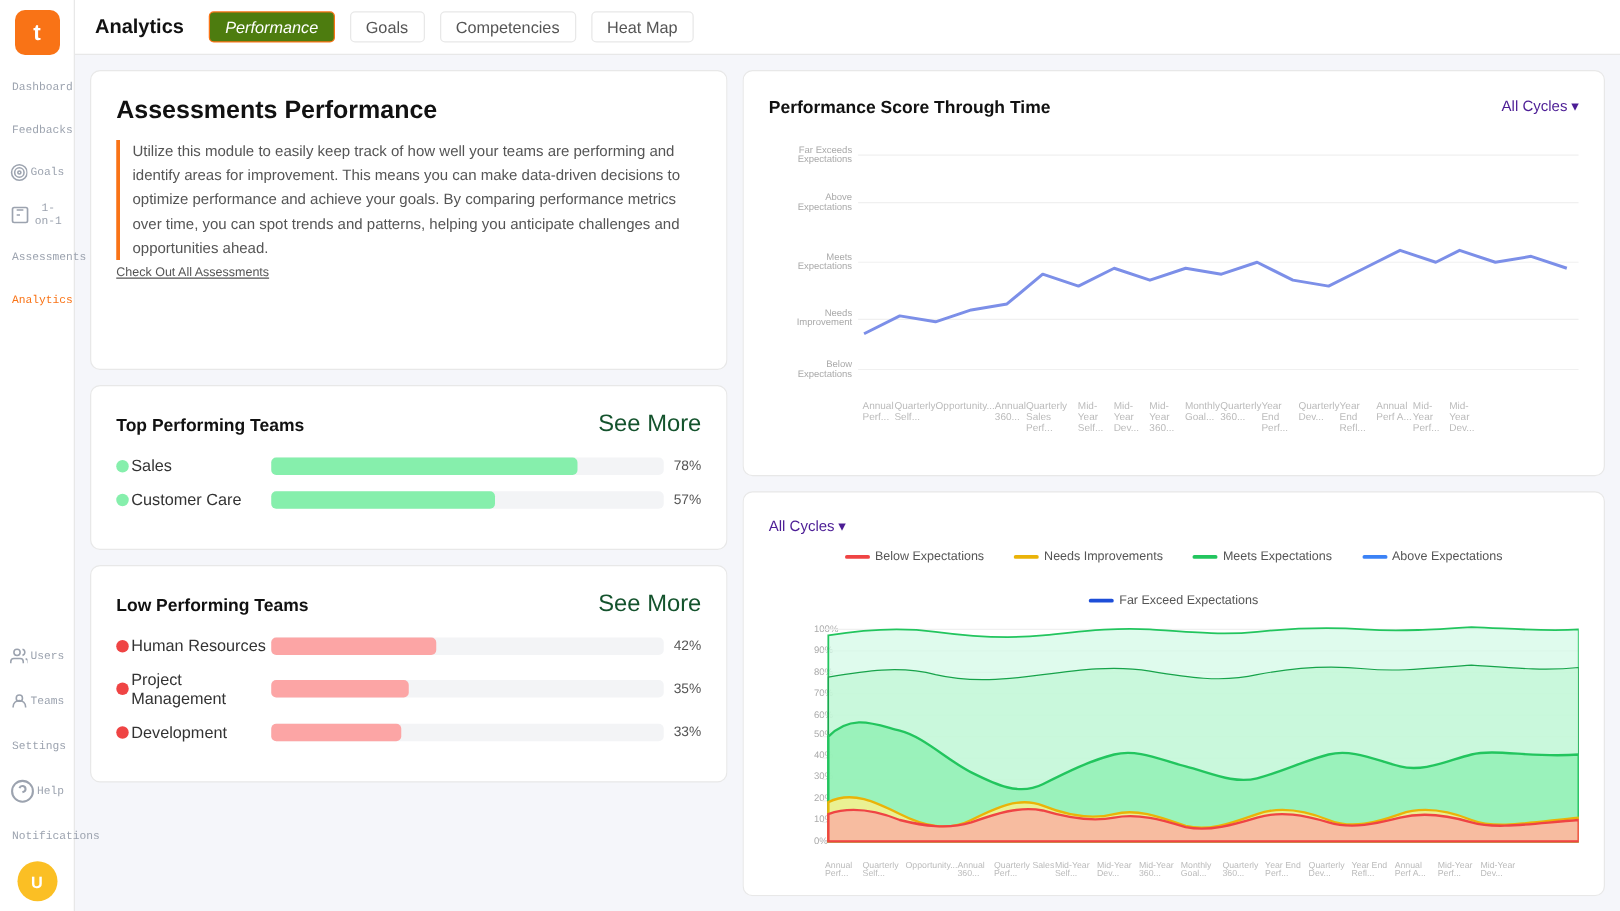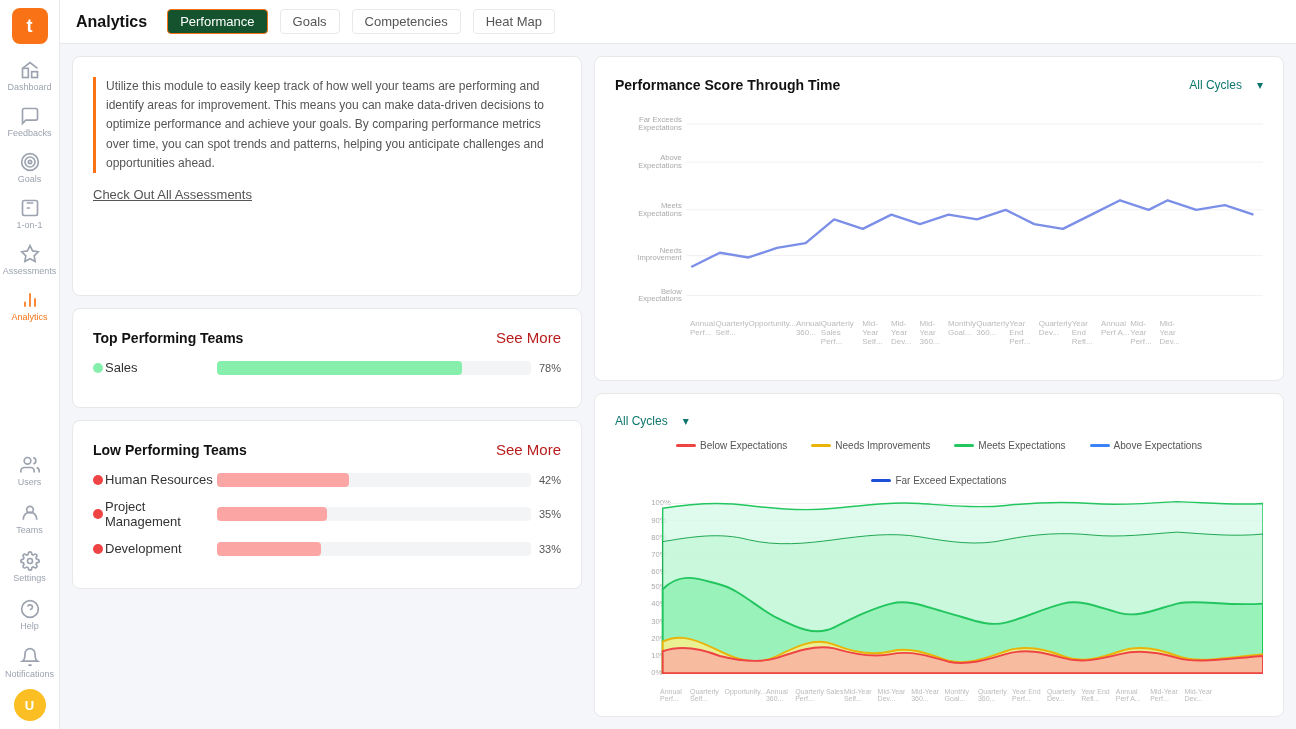--- a/index.html
+++ b/index.html
@@ -25,29 +25,30 @@
       display: flex;
       align-items: center;
       justify-content: center;
       margin-bottom: 8px;
       color: white;
       font-weight: bold;
       font-size: 18px;
     }
     .sidebar-item {
       display: flex;
-      flex-direction: column;
+      flex-direction: row;
       align-items: center;
       padding: 6px 4px;
       width: 52px;
       border-radius: 8px;
       cursor: pointer;
       color: #9ca3af;
       font-size: 10px;
       gap: 2px;
+      font-family: Liberation Mono, monospace;
     }
     .sidebar-item.active { color: #f97316; }
     .sidebar-item svg { width: 20px; height: 20px; }
     .sidebar-item-label { font-size: 9px; text-align: center; }
     .sidebar-bottom { margin-top: auto; display: flex; flex-direction: column; align-items: center; gap: 4px; }
     .avatar-small {
       width: 32px;
       height: 32px;
       border-radius: 50%;
       background: #d1d5db;
@@ -72,23 +73,24 @@
     .tab-btn {
       padding: 4px 12px;
       border-radius: 4px;
       border: 1px solid #e8e8e8;
       background: #fff;
       font-size: 13px;
       cursor: pointer;
       color: #555;
     }
     .tab-btn.active {
-      background: #14532d;
+      background: #4d7c0f;
       color: #fff;
       border-color: #f97316;
+      font-style: italic;
     }
 
     
     .content-area {
       flex: 1;
       display: flex;
       overflow: hidden;
       padding: 12px;
       gap: 12px;
     }
@@ -121,33 +123,32 @@
 
     
     .assessments-card { min-height: 240px; }
     .assessments-title { font-size: 20px; font-weight: 700; color: #111; margin-bottom: 12px; }
     .assessments-desc {
       font-size: 12px;
       color: #555;
       line-height: 1.6;
       border-left: 3px solid #f97316;
       padding-left: 10px;
-      margin-bottom: 12px;
-    }
-    .check-link { font-size: 13px; color: #555; text-decoration: underline; cursor: pointer; }
+    }
+    .check-link { font-size: 10px; color: #555; text-decoration: underline; cursor: pointer; }
 
     
     .section-header {
       display: flex;
       justify-content: space-between;
       align-items: center;
       margin-bottom: 14px;
     }
     .section-title { font-size: 14px; font-weight: 600; color: #111; }
-    .see-more { font-size: 15px; color: #b91c1c; cursor: pointer; }
+    .see-more { font-size: 19px; color: #14532d; cursor: pointer; }
 
     .team-row {
       display: flex;
       align-items: center;
       margin-bottom: 12px;
       gap: 2px;
     }
     .team-dot {
       width: 10px;
       height: 10px;
@@ -163,25 +164,25 @@
     .chart-card { flex: 1; min-height: 280px; }
     .chart-header {
       display: flex;
       justify-content: space-between;
       align-items: center;
       margin-bottom: 12px;
     }
     .chart-title { font-size: 14px; font-weight: 600; color: #111; }
     .cycles-btn {
       font-size: 12px;
-      color: #0f766e;
+      color: #4c1d95;
       cursor: pointer;
       display: flex;
       align-items: center;
-      gap: 15px;
+      gap: 3px;
     }
 
     
     .chart-svg { width: 100%; }
 
     
     .legend {
       display: flex;
       gap: 24px;
       flex-wrap: wrap;
@@ -299,40 +300,49 @@
     <button class="tab-btn">Goals</button>
     <button class="tab-btn">Competencies</button>
     <button class="tab-btn">Heat Map</button>
   </div>
 
   <div class="content-area">
 
     <div class="left-col">
 
       <div class="card assessments-card">
+        <div class="assessments-title">Assessments Performance</div>
         <div class="assessments-desc">Utilize this module to easily keep track of how well your teams are performing and identify areas for improvement. This means you can make data-driven decisions to optimize performance and achieve your goals. By comparing performance metrics over time, you can spot trends and patterns, helping you anticipate challenges and opportunities ahead.</div>
         <span class="check-link">Check Out All Assessments</span>
       </div>
 
       <div class="card">
         <div class="section-header">
           <span class="section-title">Top Performing Teams</span>
           <span class="see-more">See More</span>
         </div>
         <div id="top-teams">
     <div class="team-row">
       <div class="team-dot" style="background:#86efac"></div>
       <span class="team-name">Sales</span>
       <div class="bar-container">
         <div class="bar-fill" style="width:78%; background:#86efac;"></div>
       </div>
       <span class="bar-label">78%</span>
     </div>
 
 
+    <div class="team-row">
+      <div class="team-dot" style="background:#86efac"></div>
+      <span class="team-name">Customer Care</span>
+      <div class="bar-container">
+        <div class="bar-fill" style="width:57%; background:#86efac;"></div>
+      </div>
+      <span class="bar-label">57%</span>
+    </div>
   </div>
       </div>
 
       <div class="card">
         <div class="section-header">
           <span class="section-title">Low Performing Teams</span>
           <span class="see-more">See More</span>
         </div>
         <div id="low-teams">
     <div class="team-row">

